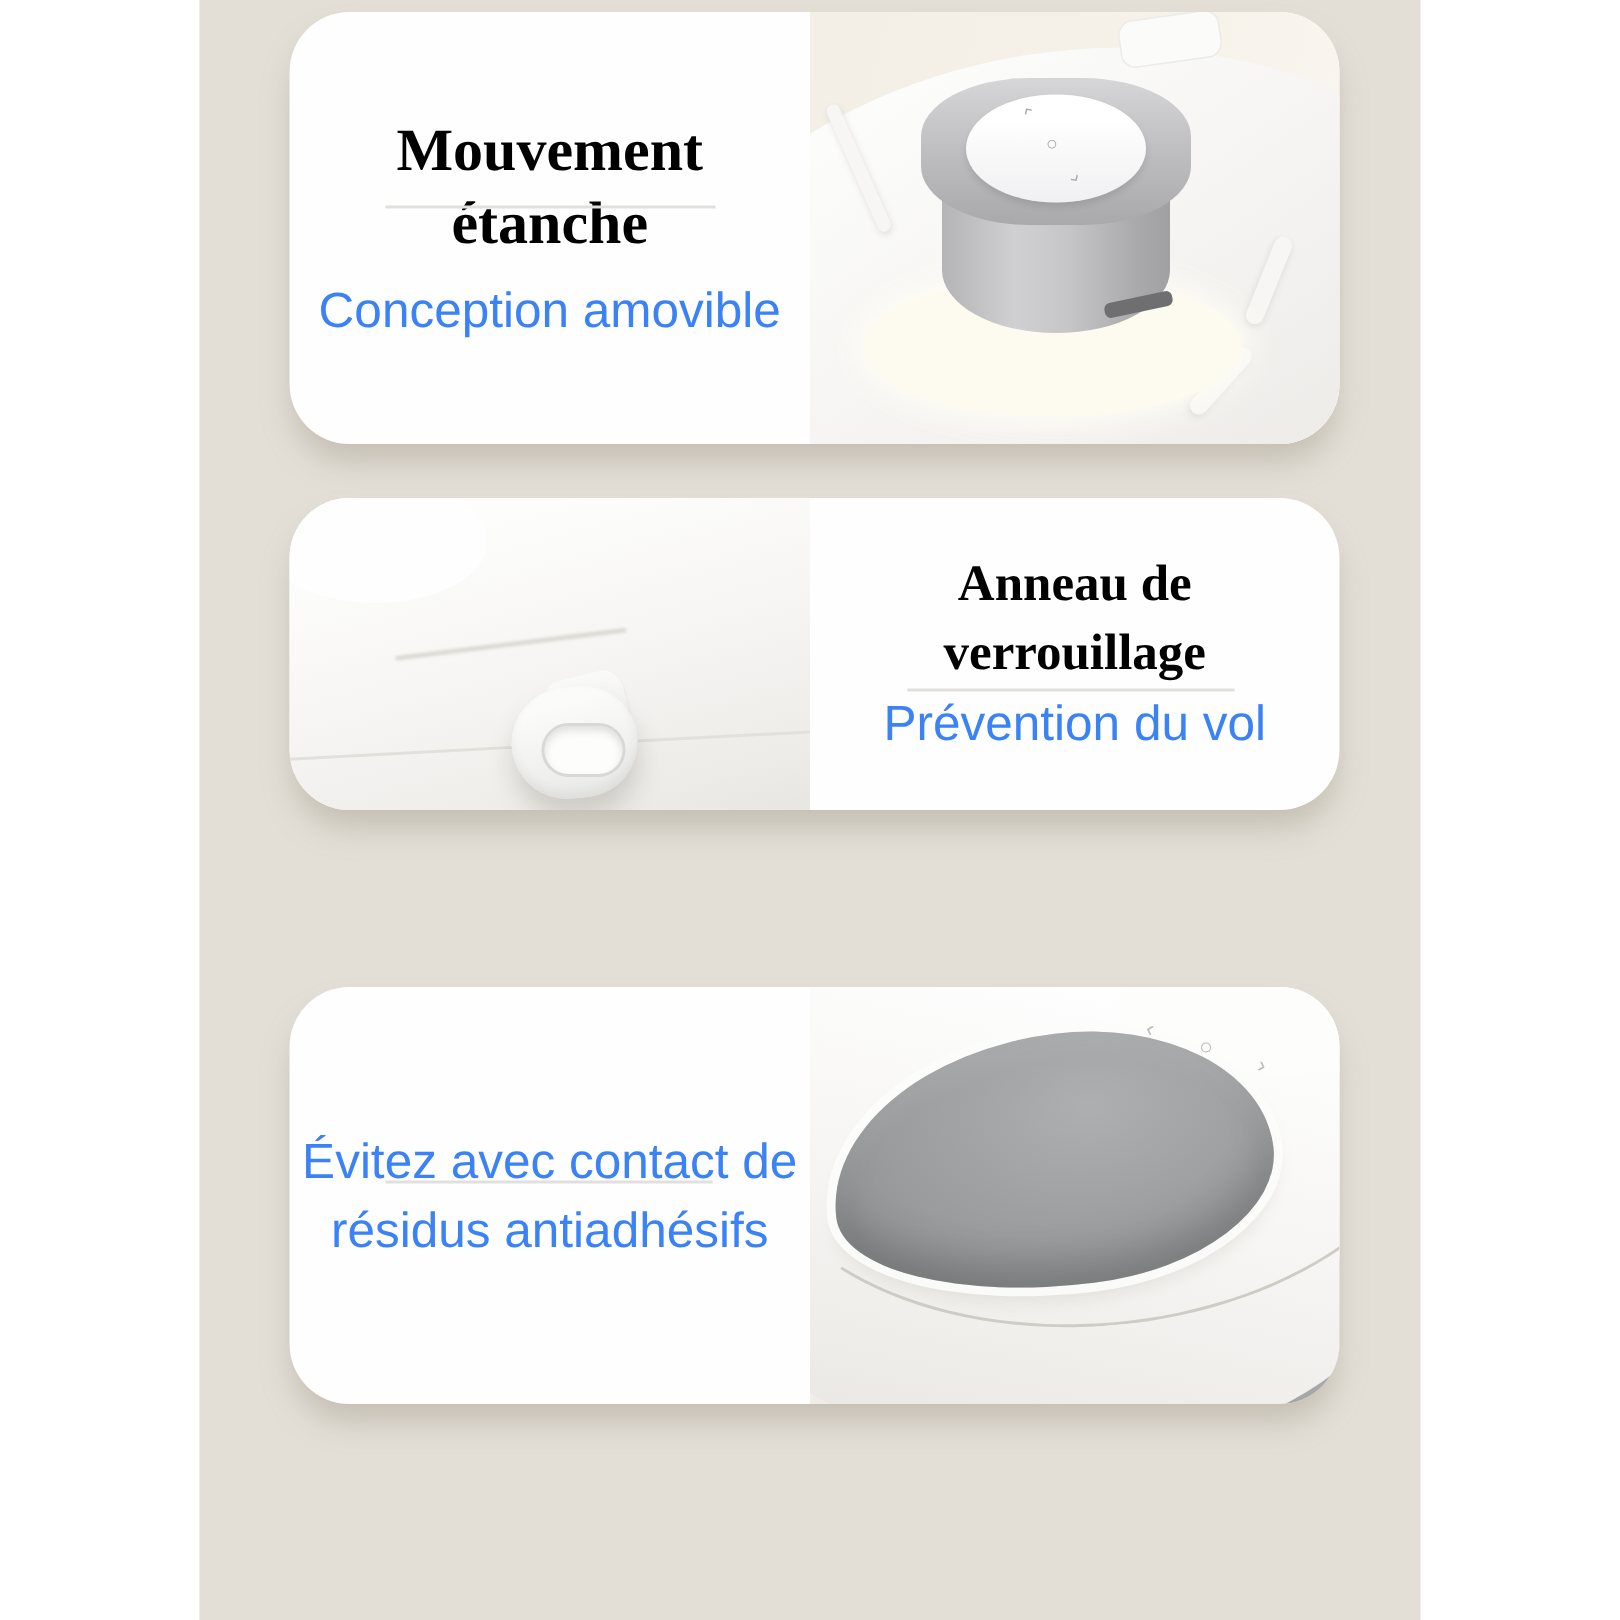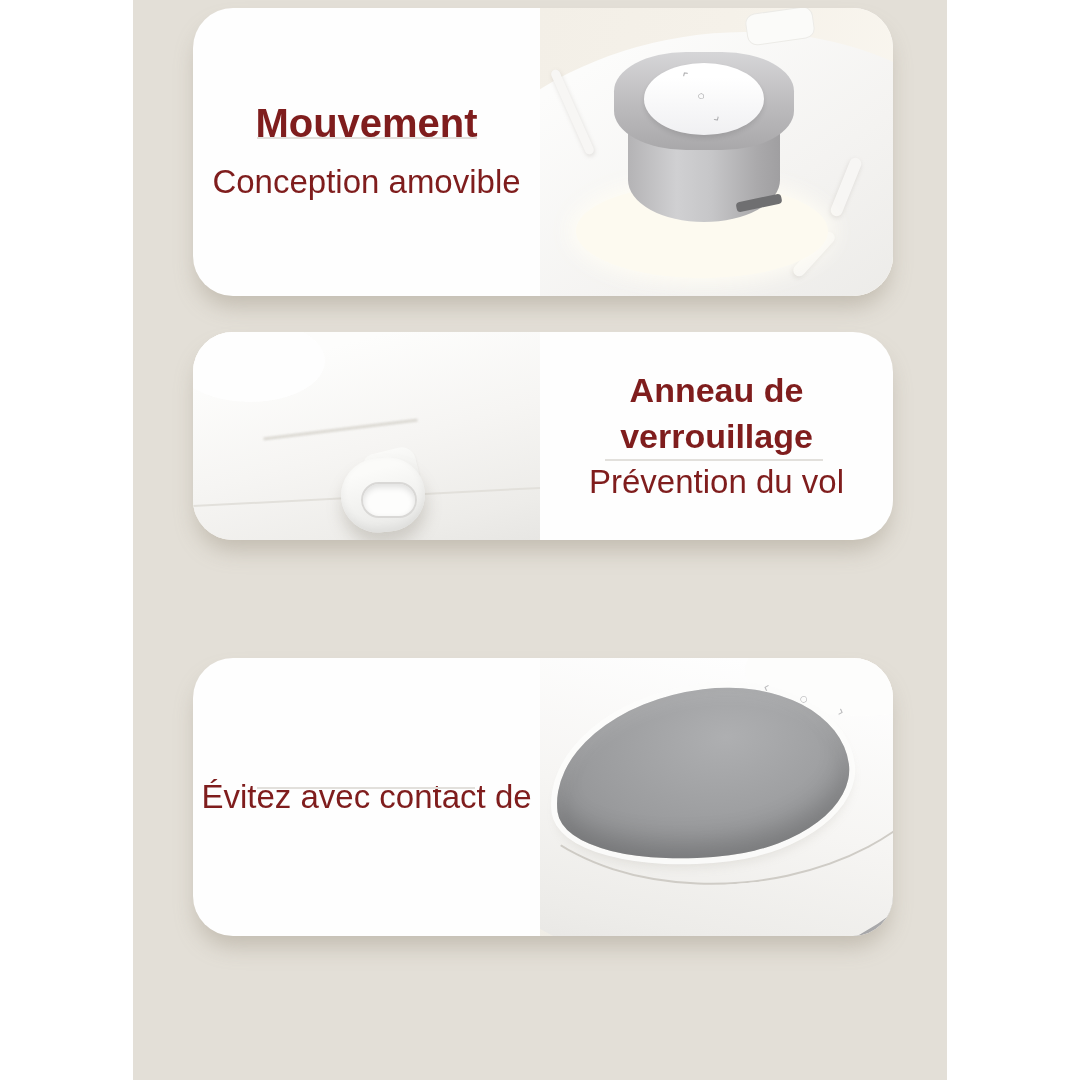--- a/index.html
+++ b/index.html
@@ -15,25 +15,25 @@
   .card1{top:8px;height:288px;}
   .card2{top:332px;height:208px;}
   .card3{top:658px;height:278px;}
 
   .text-col{
     position:absolute;top:0;bottom:0;display:flex;flex-direction:column;
     justify-content:center;align-items:center;text-align:center;z-index:5;
   }
   .tc-left{left:0;width:347px;}
   .tc-right{right:0;width:353px;}
-  .title{font-weight:700;white-space:nowrap;color:#7f1d1d;}
+  .title{font-weight:700;white-space:nowrap;color:#000000;font-family:Liberation Serif, serif;}
   .card1 .title{font-size:40px;line-height:49px;}
   .card2 .title{font-size:34px;line-height:46px;}
   .card3 .title{font-size:32px;line-height:52px;}
-  .body{font-weight:400;font-size:33px;line-height:47px;white-space:nowrap;color:#7f1d1d;}
+  .body{font-weight:400;font-size:33px;line-height:47px;white-space:nowrap;color:#3b82f6;}
   .card2 .body{line-height:46px;}
   .card3 .body{line-height:46px;}
   .card1 .body.first{margin-top:10px;}
 
   .divider{position:absolute;height:2px;background:#e2e0dc;z-index:6;}
   .card1 .divider{left:64px;width:220px;top:129px;}
   .card2 .divider{left:412px;width:218px;top:127px;}
   .card3 .divider{left:64px;width:218px;top:129px;}
 
   .photo{position:absolute;top:0;bottom:0;overflow:hidden;}
@@ -114,20 +114,21 @@
         <div class="hub-body"></div>
         <div class="hub-latch"></div>
         <div class="hub-ring"></div>
         <div class="hub-cap">
           <span class="markings">‹ ○ ›</span>
         </div>
         <div class="tab1"></div>
       </div>
       <div class="text-col tc-left">
         <div class="title">Mouvement</div>
+        <div class="title">étanche</div>
         <div class="body first">Conception amovible</div>
       </div>
       <div class="divider"></div>
     </section>
 
     <section class="card card2">
       <div class="photo photo2">
         <div class="device2"></div>
         <div class="disc-top"></div>
         <div class="logo-mark"></div>
@@ -148,18 +149,19 @@
       <div class="photo photo3">
         <div class="shadow-zone"></div>
         <div class="device3"></div>
         <div class="dome3"></div>
         <div class="seam3"></div>
         <div class="bowl"></div>
         <span class="markings3 markings">‹ ○ ›</span>
       </div>
       <div class="text-col tc-left">
         <div class="body">Évitez avec contact de</div>
+        <div class="body">résidus antiadhésifs</div>
       </div>
       <div class="divider"></div>
     </section>
 
   </div>
 </div>
 
 </body></html>

